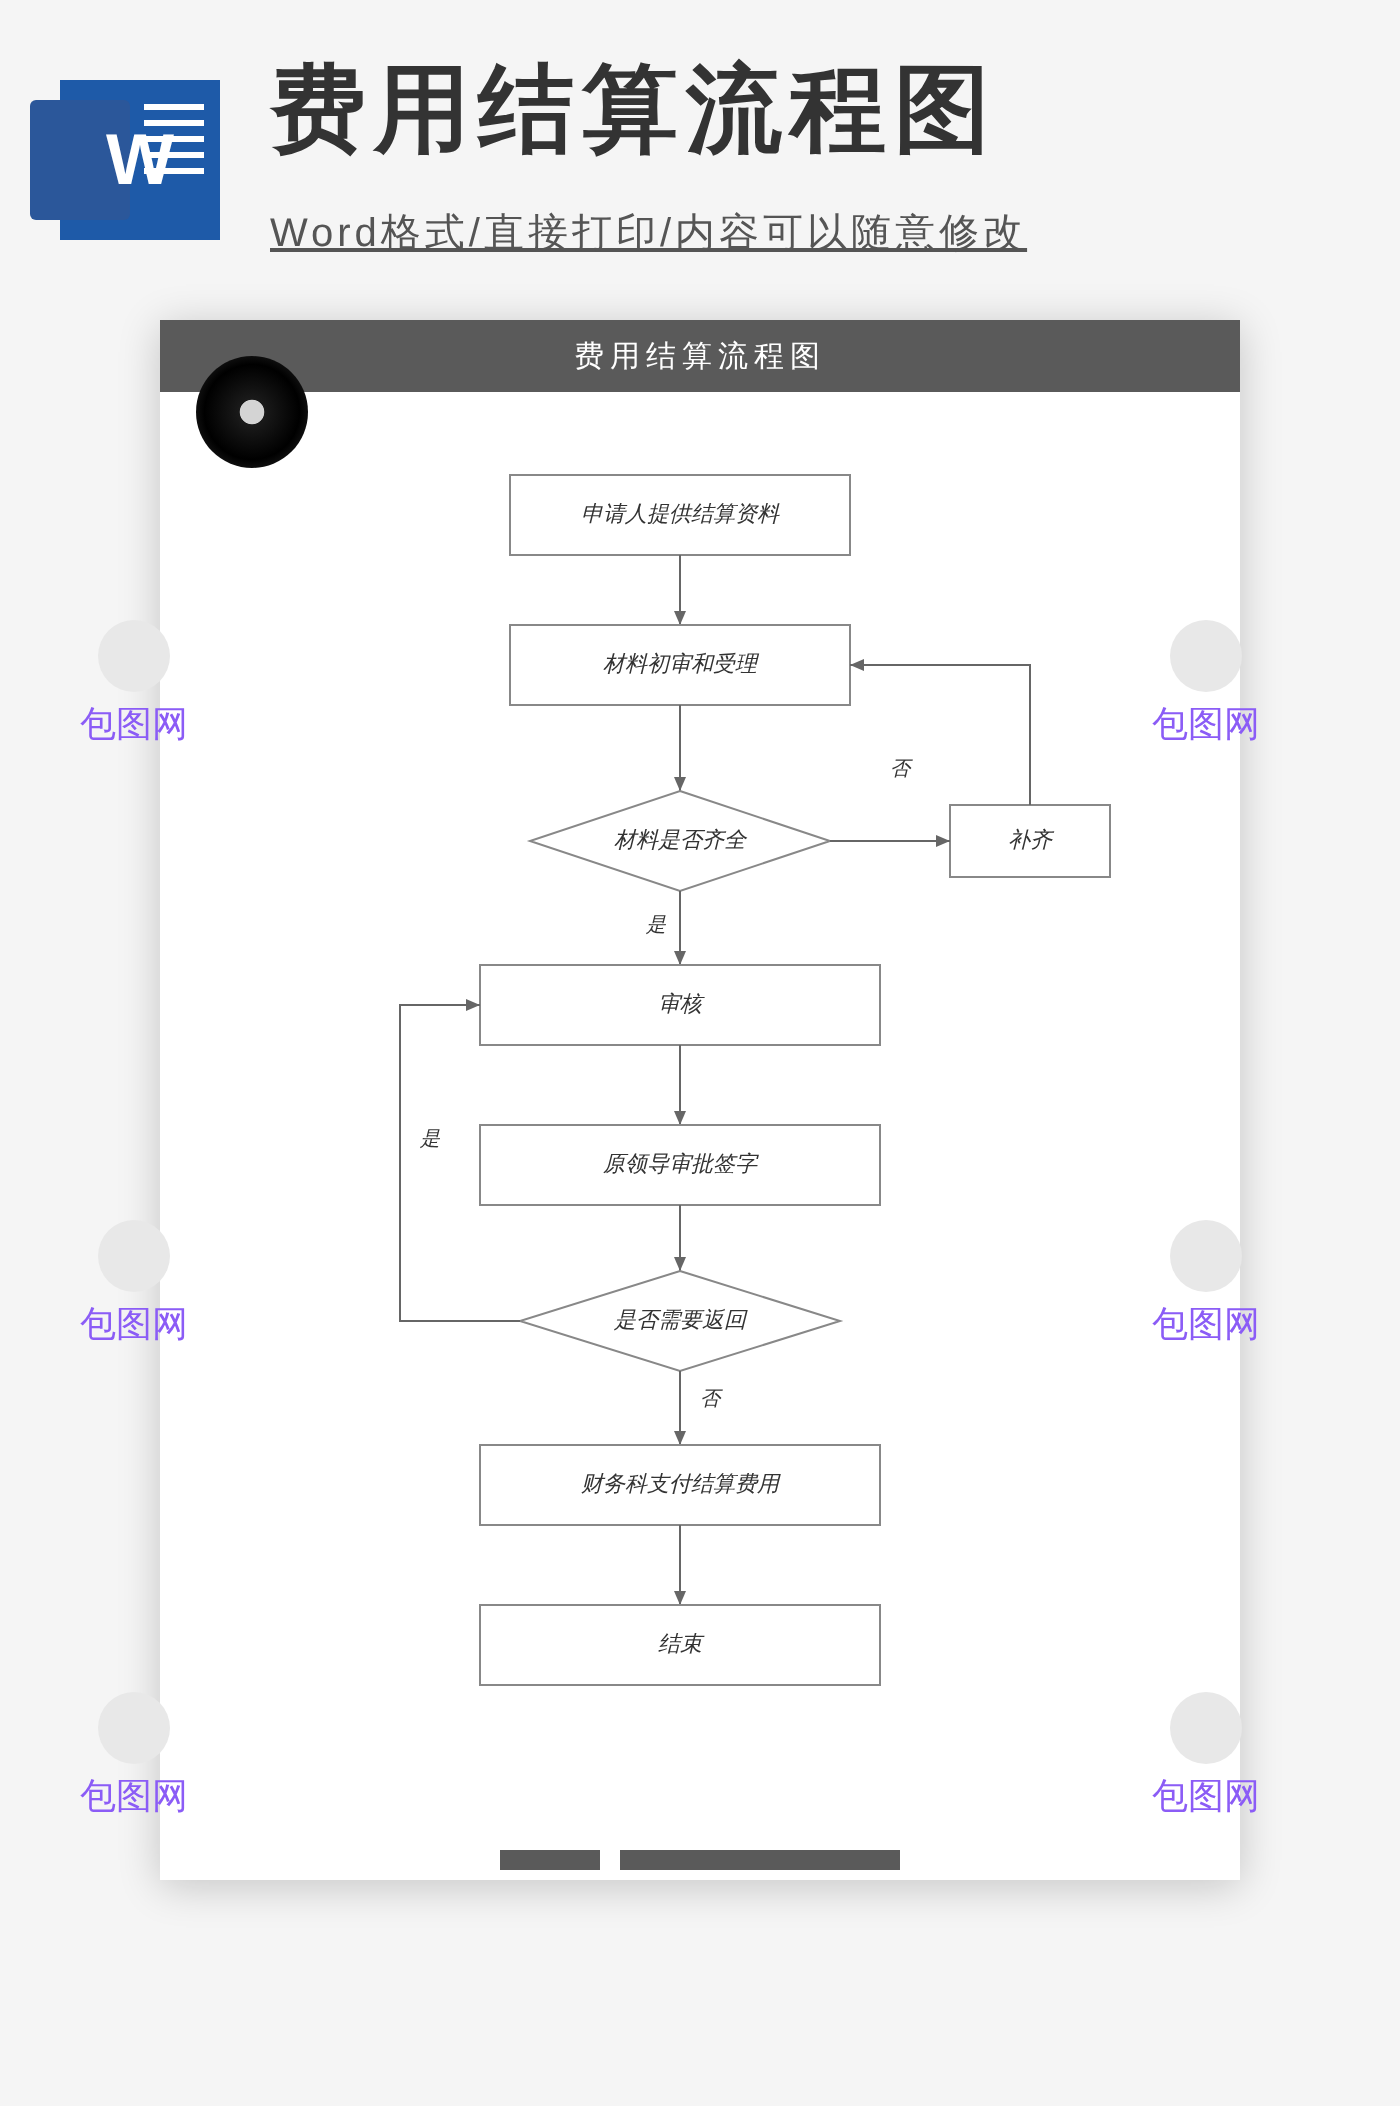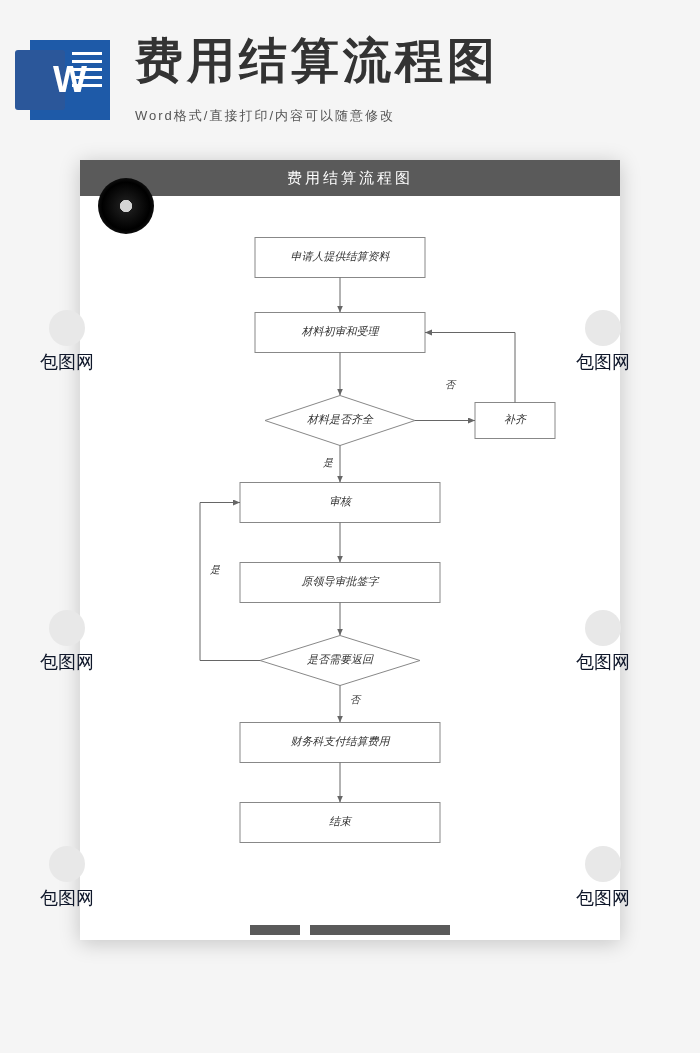--- a/index.html
+++ b/index.html
@@ -58,25 +58,26 @@
       flex: 1;
     }
     .main-title {
       font-size: 48px;
       font-weight: 900;
       color: #333;
       letter-spacing: 4px;
       line-height: 1.1;
     }
     .subtitle {
-      font-size: 13px;
+      font-size: 20px;
       color: #555;
       letter-spacing: 2px;
       margin-top: 20px;
       font-weight: 500;
+      text-decoration: underline;
     }
     .page-container {
       position: absolute;
       top: 160px; left: 80px;
       width: 540px;
       height: 780px;
       background: white;
       box-shadow: 0 3px 20px rgba(0,0,0,0.2);
     }
     .page-header {
@@ -92,21 +93,21 @@
     .disc-ornament {
       position: absolute;
       top: 18px; left: 18px;
       width: 56px; height: 56px;
       border-radius: 50%;
       background: radial-gradient(circle, #d4d4d4 0%, #d4d4d4 15%, #1a1a1a 16%, #000 60%, #333 100%);
       z-index: 3;
     }
     .watermark {
       position: absolute;
-      color: #0f172a;
+      color: #8b5cf6;
       font-size: 18px;
       display: flex;
       flex-direction: column;
       align-items: center;
       pointer-events: none;
     }
     .watermark .wm-icon {
       width: 36px; height: 36px;
       background: #e8e8e8;
       border-radius: 50%;

